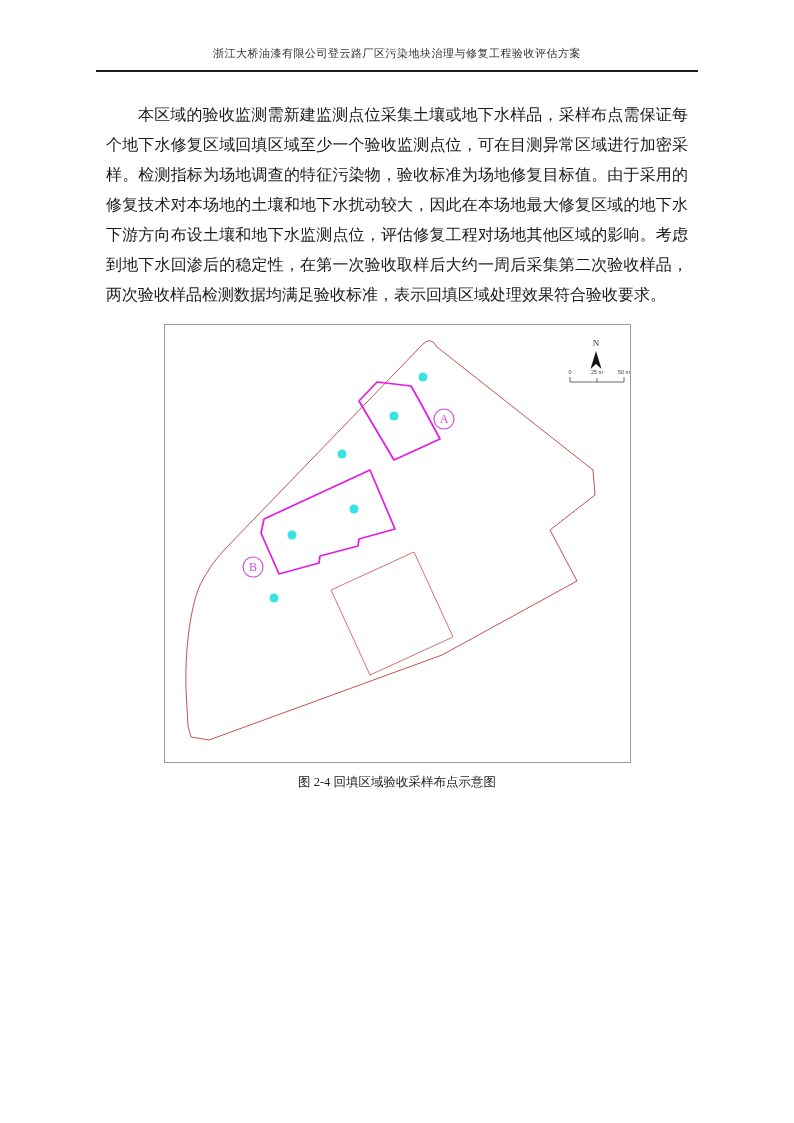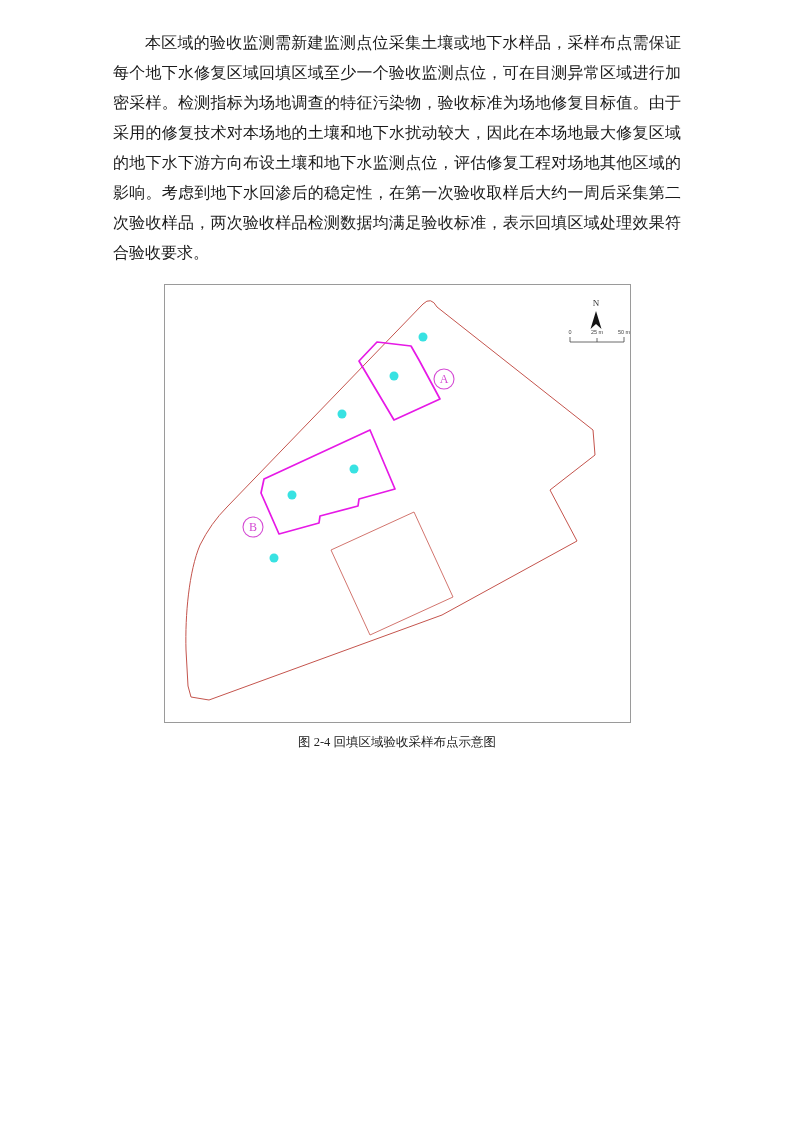--- a/index.html
+++ b/index.html
@@ -21,21 +21,21 @@
     border-bottom:2px solid #1c1c1c;
     letter-spacing:0.5px;
   }
   .body-text{
     margin:28px 97px 0 97px;
     font-size:16px;
     line-height:30px;
     text-align:justify;
     text-justify:inter-character;
   }
-  .body-text p{margin:16px;text-indent:2em;}
+  .body-text p{margin:9px;text-indent:2em;}
   .body-text p + p{margin-top:12px;}
   .figure-wrap{
     margin-top:14px;
     text-align:center;
   }
   .figure-frame{
     display:inline-block;
     width:465px;height:437px;
     border:1px solid #9a9a9a;
     background:#fff;
@@ -53,20 +53,23 @@
     text-align:center;
     font-size:12.5px;
     color:#222;
   }
 </style>
 </head>
 <body>
 
 <div class="page">
 
+  <div class="header">
+    <span>浙江大桥油漆有限公司登云路厂区污染地块治理与修复工程验收评估方案</span>
+  </div>
 
   <div class="body-text">
     <p>本区域的验收监测需新建监测点位采集土壤或地下水样品，采样布点需保证每个地下水修复区域回填区域至少一个验收监测点位，可在目测异常区域进行加密采样。检测指标为场地调查的特征污染物，验收标准为场地修复目标值。由于采用的修复技术对本场地的土壤和地下水扰动较大，因此在本场地最大修复区域的地下水下游方向布设土壤和地下水监测点位，评估修复工程对场地其他区域的影响。考虑到地下水回渗后的稳定性，在第一次验收取样后大约一周后采集第二次验收样品，两次验收样品检测数据均满足验收标准，表示回填区域处理效果符合验收要求。</p>
   </div>
 
   <div class="figure-wrap">
     <div class="figure-frame">
       <svg width="465" height="437" viewBox="0 0 465 437" xmlns="http://www.w3.org/2000/svg">
           <path d="M 272,22 L 428,145 L 430,170 L 385,205 L 412,256 L 277,330 L 44,415 L 26,412 L 23,401 L 21,365 C 20,330 24,286 35,260 Q 46,238 62,222 L 258,19 Q 266,11 272,22 Z" fill="none" stroke="#c4544d" stroke-width="1" stroke-linejoin="round"></path>
           <path d="M 249,227 L 166,265 L 205,350 L 288,312 Z" fill="none" stroke="#cd655d" stroke-width="0.9"></path>

